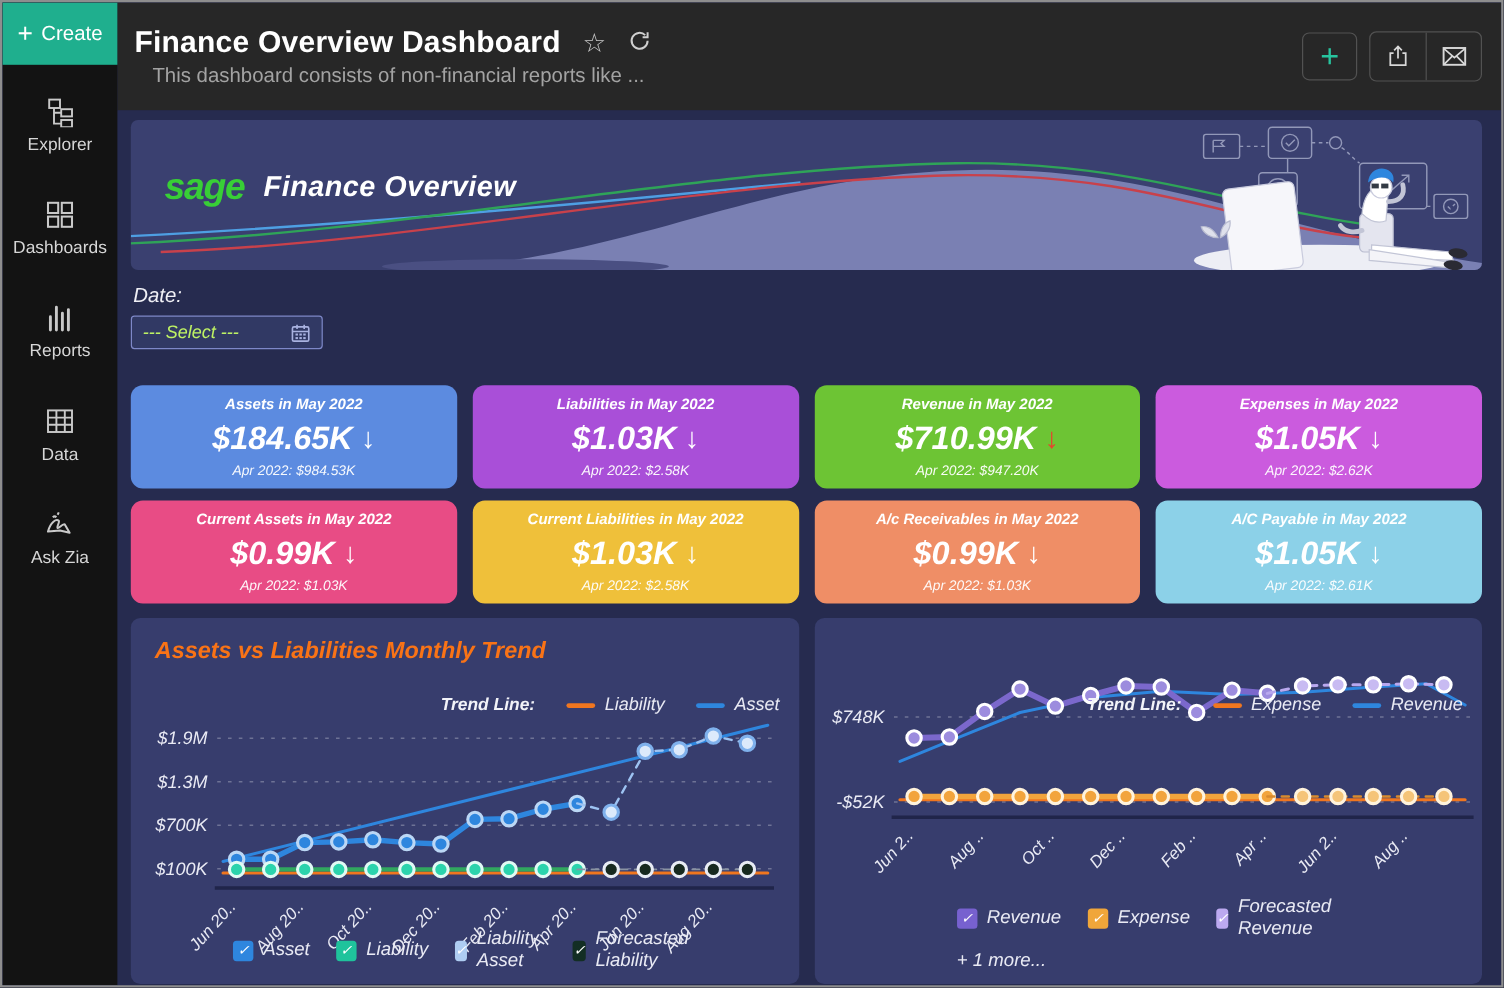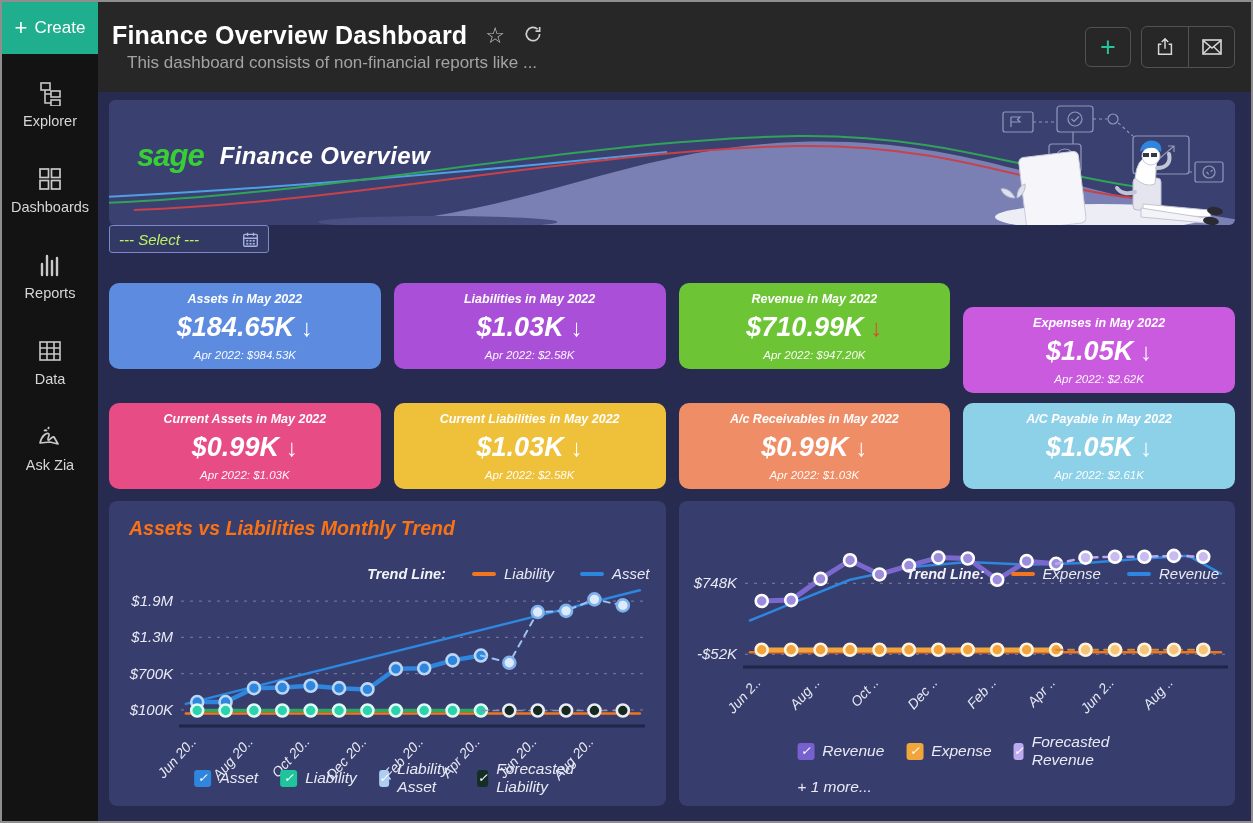--- a/index.html
+++ b/index.html
@@ -216,20 +216,21 @@
           <rect x="166" y="53" width="6" height="4" fill="#333A44"></rect>
           <path d="M172 68c10 0 14-6 12-14" fill="none" stroke="#C2C5D6" stroke-width="4" stroke-linecap="round"></path>
           <path d="M150 92c-6 2-14 2-18-4" fill="none" stroke="#C2C5D6" stroke-width="4" stroke-linecap="round"></path>
         </svg>
         <div class="banner-label">
           <span class="sage-logo" style="color: rgb(56, 207, 54);">sage</span>
           <span class="banner-title">Finance Overview</span>
         </div>
       </div>
 
+      <div class="filter-label">Date:</div>
       <div class="date-select">
         <span class="val">--- Select ---</span>
         <svg width="17" height="17" viewBox="0 0 20 20">
           <rect x="2" y="4" width="16" height="14" rx="1.5" fill="none" stroke="#A9B2E0" stroke-width="1.6"></rect>
           <path d="M2 8.5h16M6.5 2v4M13.5 2v4" stroke="#A9B2E0" stroke-width="1.6"></path>
           <g fill="#A9B2E0">
               <rect x="5" y="10.5" width="2.4" height="2"></rect>
               <rect x="8.8" y="10.5" width="2.4" height="2"></rect>
               <rect x="12.6" y="10.5" width="2.4" height="2"></rect>
               <rect x="5" y="14" width="2.4" height="2"></rect>
@@ -248,21 +249,21 @@
           <div class="kpi-card" style="background: rgb(169, 79, 216);">
             <div class="kpi-title">Liabilities in May 2022</div>
             <div class="kpi-value">$1.03K<span class="arrow" style="color:#FFFFFF">↓</span></div>
             <div class="kpi-sub">Apr 2022: $2.58K</div>
           </div>
           <div class="kpi-card" style="background: rgb(109, 196, 52);">
             <div class="kpi-title">Revenue in May 2022</div>
             <div class="kpi-value">$710.99K<span class="arrow" style="color:#E8432E">↓</span></div>
             <div class="kpi-sub">Apr 2022: $947.20K</div>
           </div>
-          <div class="kpi-card" style="background: rgb(203, 91, 222); margin-top: 24px;">
+          <div class="kpi-card" style="background: rgb(203, 91, 222);">
             <div class="kpi-title">Expenses in May 2022</div>
             <div class="kpi-value">$1.05K<span class="arrow" style="color:#FFFFFF">↓</span></div>
             <div class="kpi-sub">Apr 2022: $2.62K</div>
           </div>
           <div class="kpi-card" style="background: rgb(232, 76, 133);">
             <div class="kpi-title">Current Assets in May 2022</div>
             <div class="kpi-value">$0.99K<span class="arrow" style="color:#FFFFFF">↓</span></div>
             <div class="kpi-sub">Apr 2022: $1.03K</div>
           </div>
           <div class="kpi-card" style="background: rgb(239, 192, 58);">

